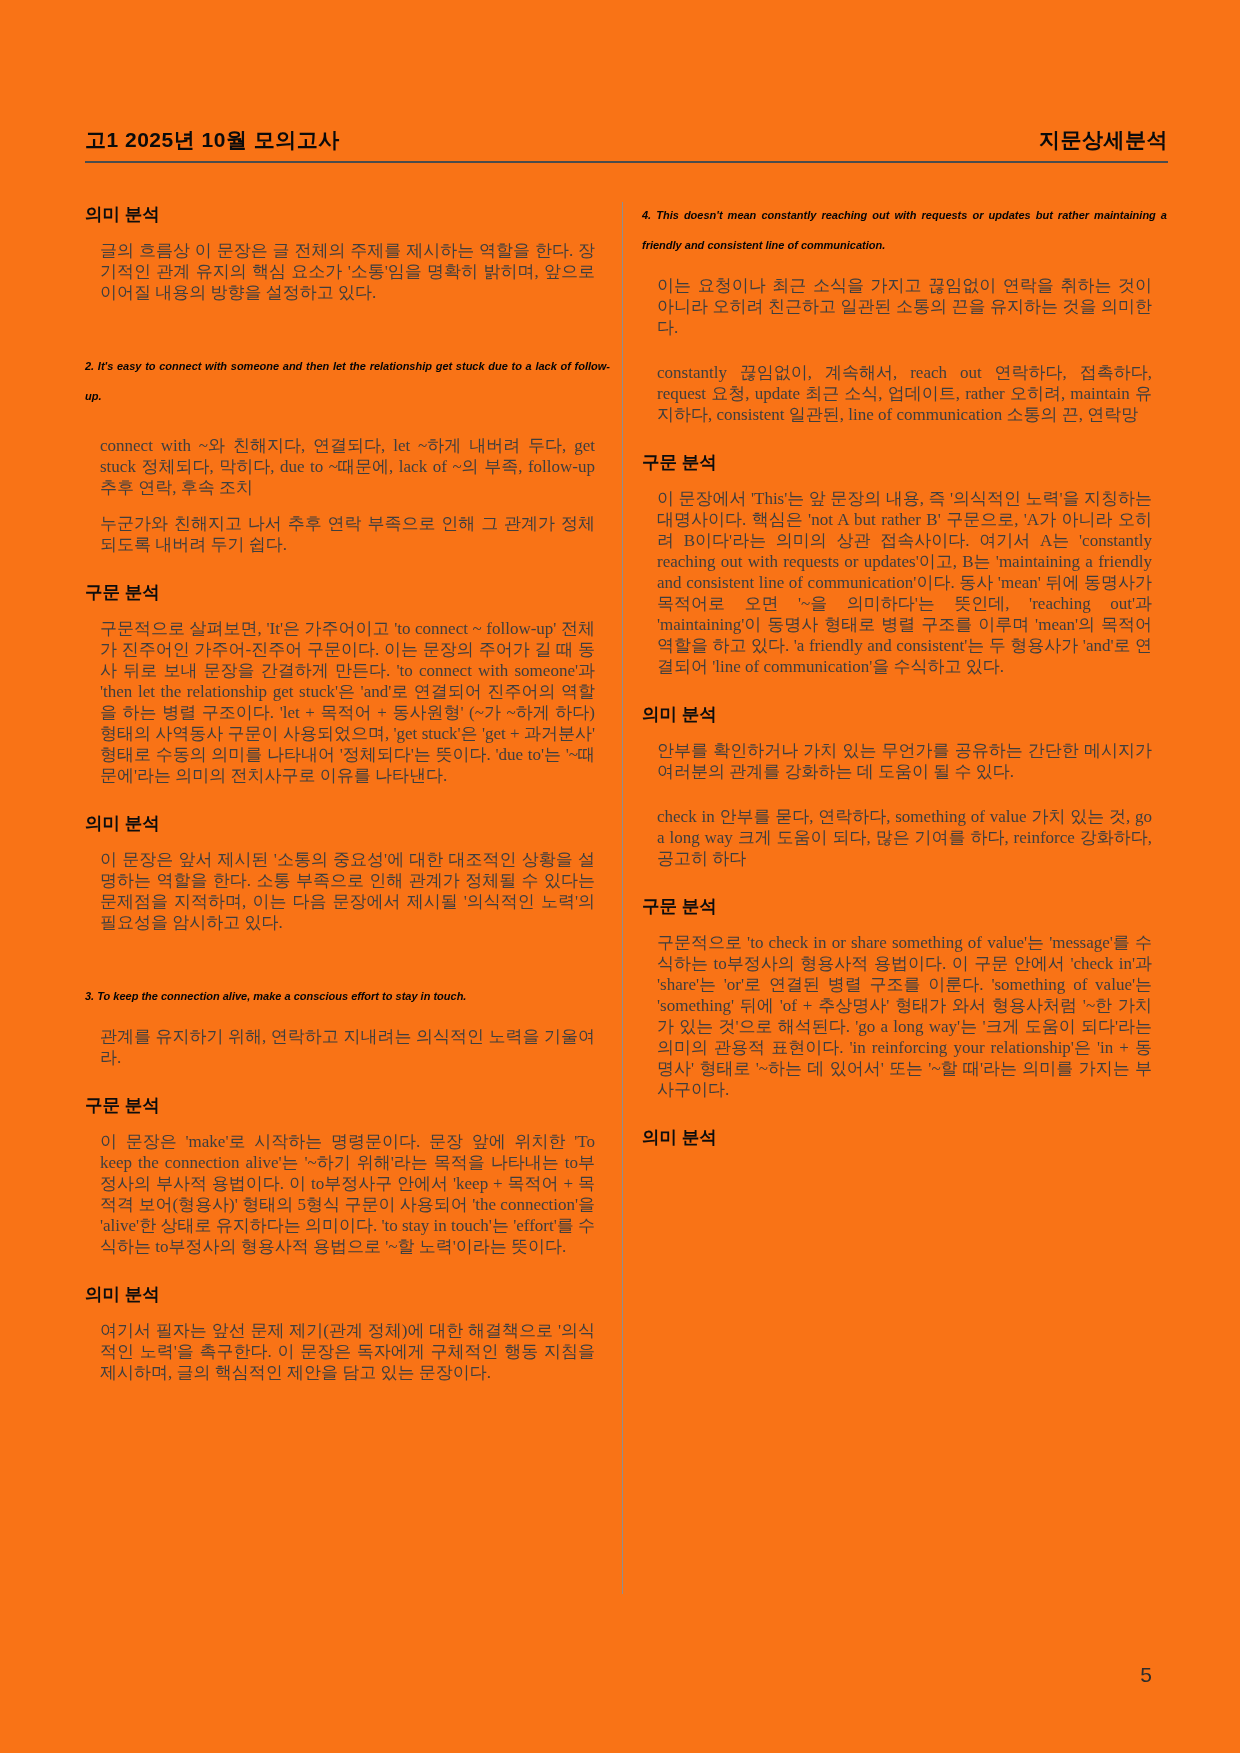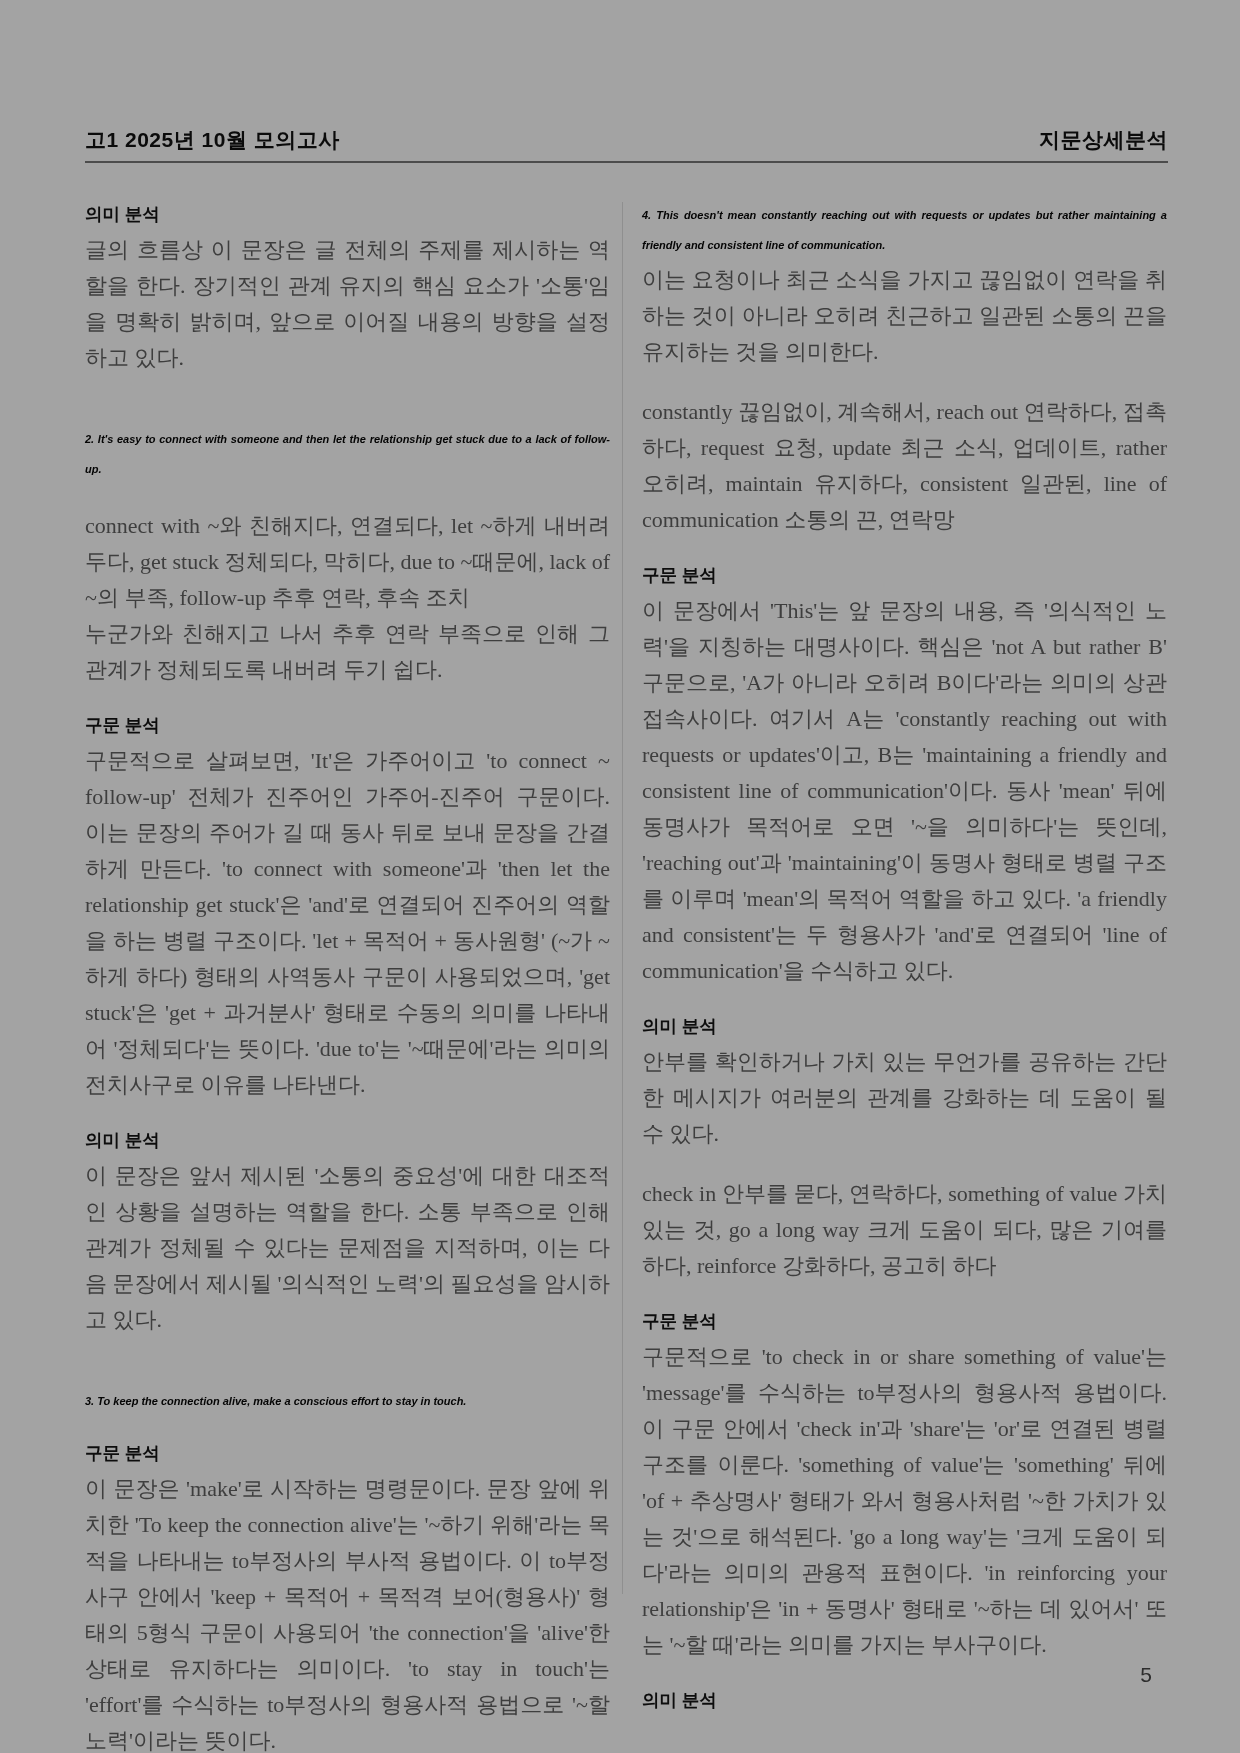--- a/index.html
+++ b/index.html
@@ -1,20 +1,20 @@
 <!DOCTYPE html>
 <html><head>
 <meta charset="utf-8">
 <style>
   html, body { margin: 0; padding: 0; background: #ffffff; }
   .page {
     position: relative;
     width: 1240px;
     height: 1753px;
-    background: #a3a3a3;
+    background: #f97316;
     font-family: "Liberation Serif", serif;
     overflow: hidden;
   }
   .header {
     position: absolute;
     top: 126px; left: 85px; right: 72px;
     display: flex;
     justify-content: space-between;
     align-items: baseline;
     font-family: "Liberation Sans", sans-serif;
@@ -57,25 +57,25 @@
     font-weight: bold;
     font-size: 11px;
     line-height: 30px;
     color: #050505;
     text-align: justify;
     margin: 48px 0 2px 0;
     font-style: italic;
   }
   .right-col .section-first .sentence { margin-top: 10px; }
   .para {
-    font-size: 22px;
-    line-height: 36px;
+    font-size: 17px;
+    line-height: 21px;
     color: #3e3e3e;
     text-align: justify;
-    margin: 0;
+    margin: 15px;
   }
   .vocab { margin-top: 24px; }
   .page-number {
     position: absolute;
     top: 1663px;
     right: 88px;
     font-family: "Liberation Sans", sans-serif;
     font-size: 21px;
     color: #2d2d2d;
   }
@@ -106,20 +106,21 @@
         <p class="para vocab">connect with ~와 친해지다, 연결되다, let ~하게 내버려 두다, get stuck 정체되다, 막히다, due to ~때문에, lack of ~의 부족, follow-up 추후 연락, 후속 조치</p>
         <p class="para translation">누군가와 친해지고 나서 추후 연락 부족으로 인해 그 관계가 정체되도록 내버려 두기 쉽다.</p>
         <h3 class="label">구문 분석</h3>
         <p class="para">구문적으로 살펴보면, 'It'은 가주어이고 'to connect ~ follow-up' 전체가 진주어인 가주어-진주어 구문이다. 이는 문장의 주어가 길 때 동사 뒤로 보내 문장을 간결하게 만든다. 'to connect with someone'과 'then let the relationship get stuck'은 'and'로 연결되어 진주어의 역할을 하는 병렬 구조이다. 'let + 목적어 + 동사원형' (~가 ~하게 하다) 형태의 사역동사 구문이 사용되었으며, 'get stuck'은 'get + 과거분사' 형태로 수동의 의미를 나타내어 '정체되다'는 뜻이다. 'due to'는 '~때문에'라는 의미의 전치사구로 이유를 나타낸다.</p>
         <h3 class="label">의미 분석</h3>
         <p class="para">이 문장은 앞서 제시된 '소통의 중요성'에 대한 대조적인 상황을 설명하는 역할을 한다. 소통 부족으로 인해 관계가 정체될 수 있다는 문제점을 지적하며, 이는 다음 문장에서 제시될 '의식적인 노력'의 필요성을 암시하고 있다.</p>
       </div>
 
       <div class="section">
         <h2 class="sentence">3. To keep the connection alive, make a conscious effort to stay in touch.</h2>
+        <p class="para translation">관계를 유지하기 위해, 연락하고 지내려는 의식적인 노력을 기울여라.</p>
         <h3 class="label">구문 분석</h3>
         <p class="para">이 문장은 'make'로 시작하는 명령문이다. 문장 앞에 위치한 'To keep the connection alive'는 '~하기 위해'라는 목적을 나타내는 to부정사의 부사적 용법이다. 이 to부정사구 안에서 'keep + 목적어 + 목적격 보어(형용사)' 형태의 5형식 구문이 사용되어 'the connection'을 'alive'한 상태로 유지하다는 의미이다. 'to stay in touch'는 'effort'를 수식하는 to부정사의 형용사적 용법으로 '~할 노력'이라는 뜻이다.</p>
         <h3 class="label">의미 분석</h3>
         <p class="para">여기서 필자는 앞선 문제 제기(관계 정체)에 대한 해결책으로 '의식적인 노력'을 촉구한다. 이 문장은 독자에게 구체적인 행동 지침을 제시하며, 글의 핵심적인 제안을 담고 있는 문장이다.</p>
       </div>
 
     </div>
 
     <div class="divider"></div>
 

